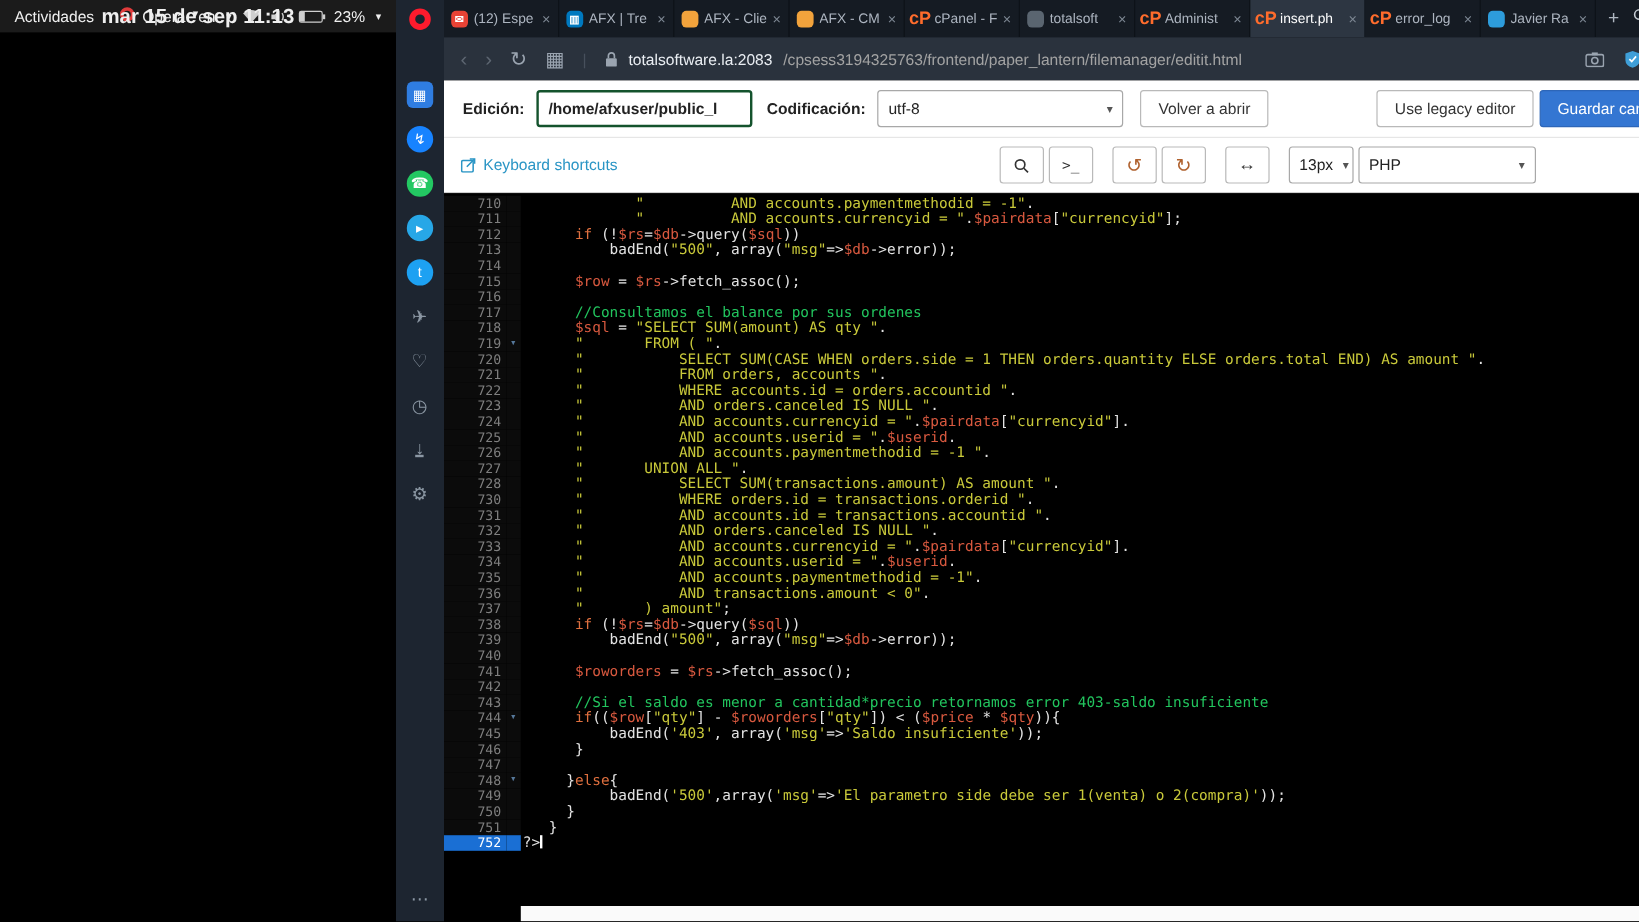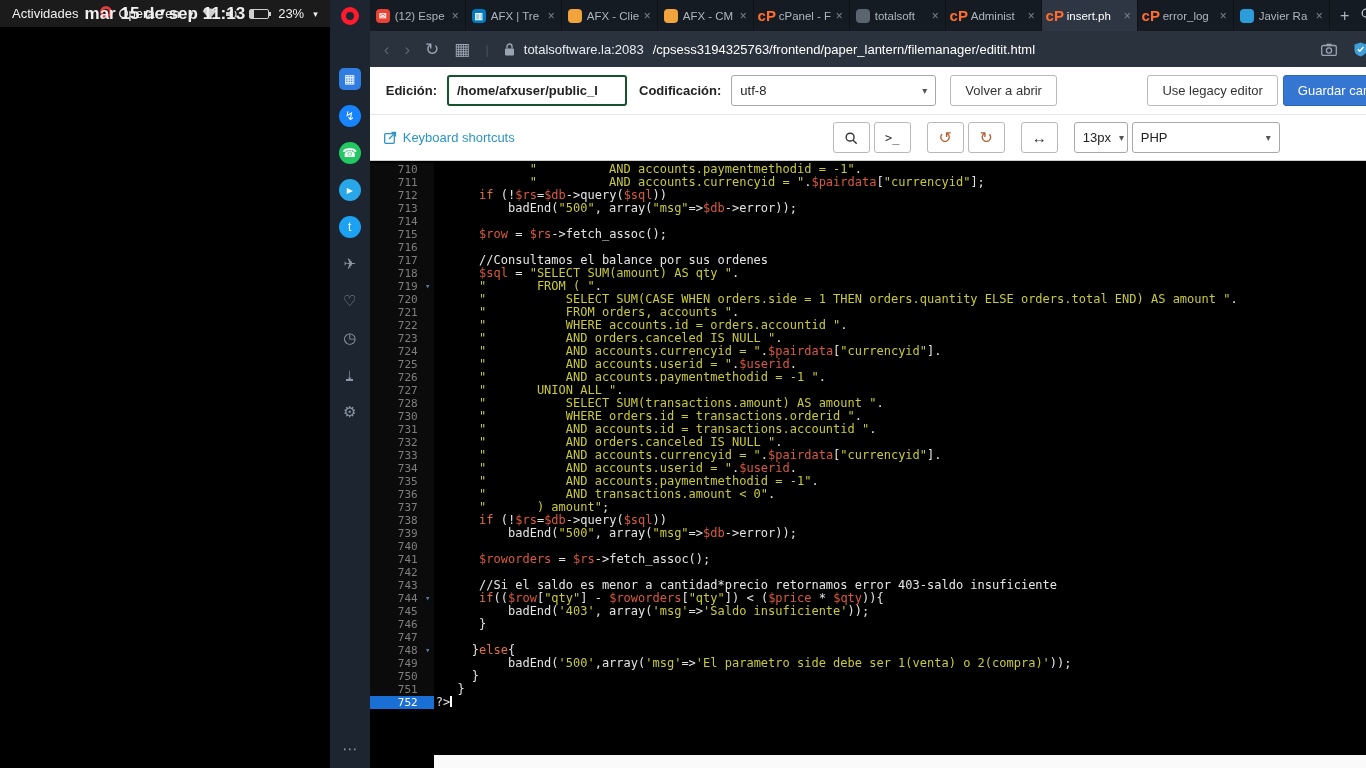--- a/index.html
+++ b/index.html
@@ -43,21 +43,21 @@
   .tab-right{margin-left:auto;display:flex;align-items:center;gap:28px;padding-right:16px;color:#c6cdd4}
   .winbtn{font-size:13px}
 
   
   .addrbar{height:36px;background:#2a323d;display:flex;align-items:center;color:#9aa4b0;font-size:13px;gap:15px;padding:0 14px;flex:none}
   .nav-ic{font-size:17px;line-height:1}
   .nav-ic.dim{color:#5d6671}
   .sep{color:#47505c}
   .url{display:flex;align-items:center;gap:9px;flex:1;min-width:0;white-space:nowrap;overflow:hidden}
   .url .host{color:#e9edf2}
-  .url .path{color:#ffffff}
+  .url .path{color:#a3a3a3}
   .addr-right{display:flex;gap:17px;align-items:center;flex:none}
   .addr-right svg,.url svg{display:block}
 
   
   .toolbar1{height:48px;background:#fff;display:flex;align-items:center;gap:6px;padding:0 10px;border-bottom:1px solid #e6e6e6;flex:none}
   .lbl{font-weight:bold;color:#222;font-size:13px;margin:0 4px 0 6px}
   .txt-input{height:31px;border:2px solid #14532d;border-radius:3px;padding:0 8px;font-size:13px;width:180px;font-weight:bold;color:#222;font-family:"Liberation Sans",sans-serif}
   .sel{height:31px;border:1px solid #a8a8a8;border-radius:3px;background:#fff;display:flex;align-items:center;padding:0 8px;font-size:13px;color:#222;justify-content:space-between;gap:8px}
   .sel .caret{font-size:10px;color:#555}
   .btn{height:31px;border:1px solid #b9b9b9;border-radius:3px;background:#fff;display:inline-flex;align-items:center;justify-content:center;font-size:13px;color:#333;padding:0 14px;white-space:nowrap}
@@ -77,21 +77,21 @@
   .code-lines{position:absolute;top:2px;left:0;right:12px;bottom:13px;overflow:hidden}
   .cl{display:flex;height:13px;line-height:13px;font-family:"DejaVu Sans Mono",monospace;font-size:12px}
   .ln{width:52px;text-align:right;color:#7f7f7f;font-size:11px;background:#0b0b0b;padding-right:4px;flex:none}
   .fold{width:12px;color:#56789a;font-size:9px;background:#0b0b0b;flex:none;text-align:center}
   .cl.active .ln,.cl.active .fold{background:#1a6fd4;color:#fff}
   .lt{padding-left:2px;white-space:pre}
   .tk-p{color:#e3e3e3}
   .tk-s{color:#c9c93a}
   .tk-v{color:#d9593f}
   .tk-k{color:#e0703f}
-  .tk-c{color:#e5e5e5}
+  .tk-c{color:#22c55e}
   .cursor{display:inline-block;width:2px;height:11px;background:#fff;vertical-align:-1px}
   .vscroll{position:absolute;right:0;top:0;bottom:0;width:12px;background:#070707}
   .vthumb{position:absolute;top:2px;left:1px;width:10px;height:150px;background:#2c79d8}
   .hscroll{position:absolute;left:64px;right:12px;bottom:0;height:13px;background:#fafafa}
 </style>
 </head>
 <body>
 
 <div class="screen">
 

